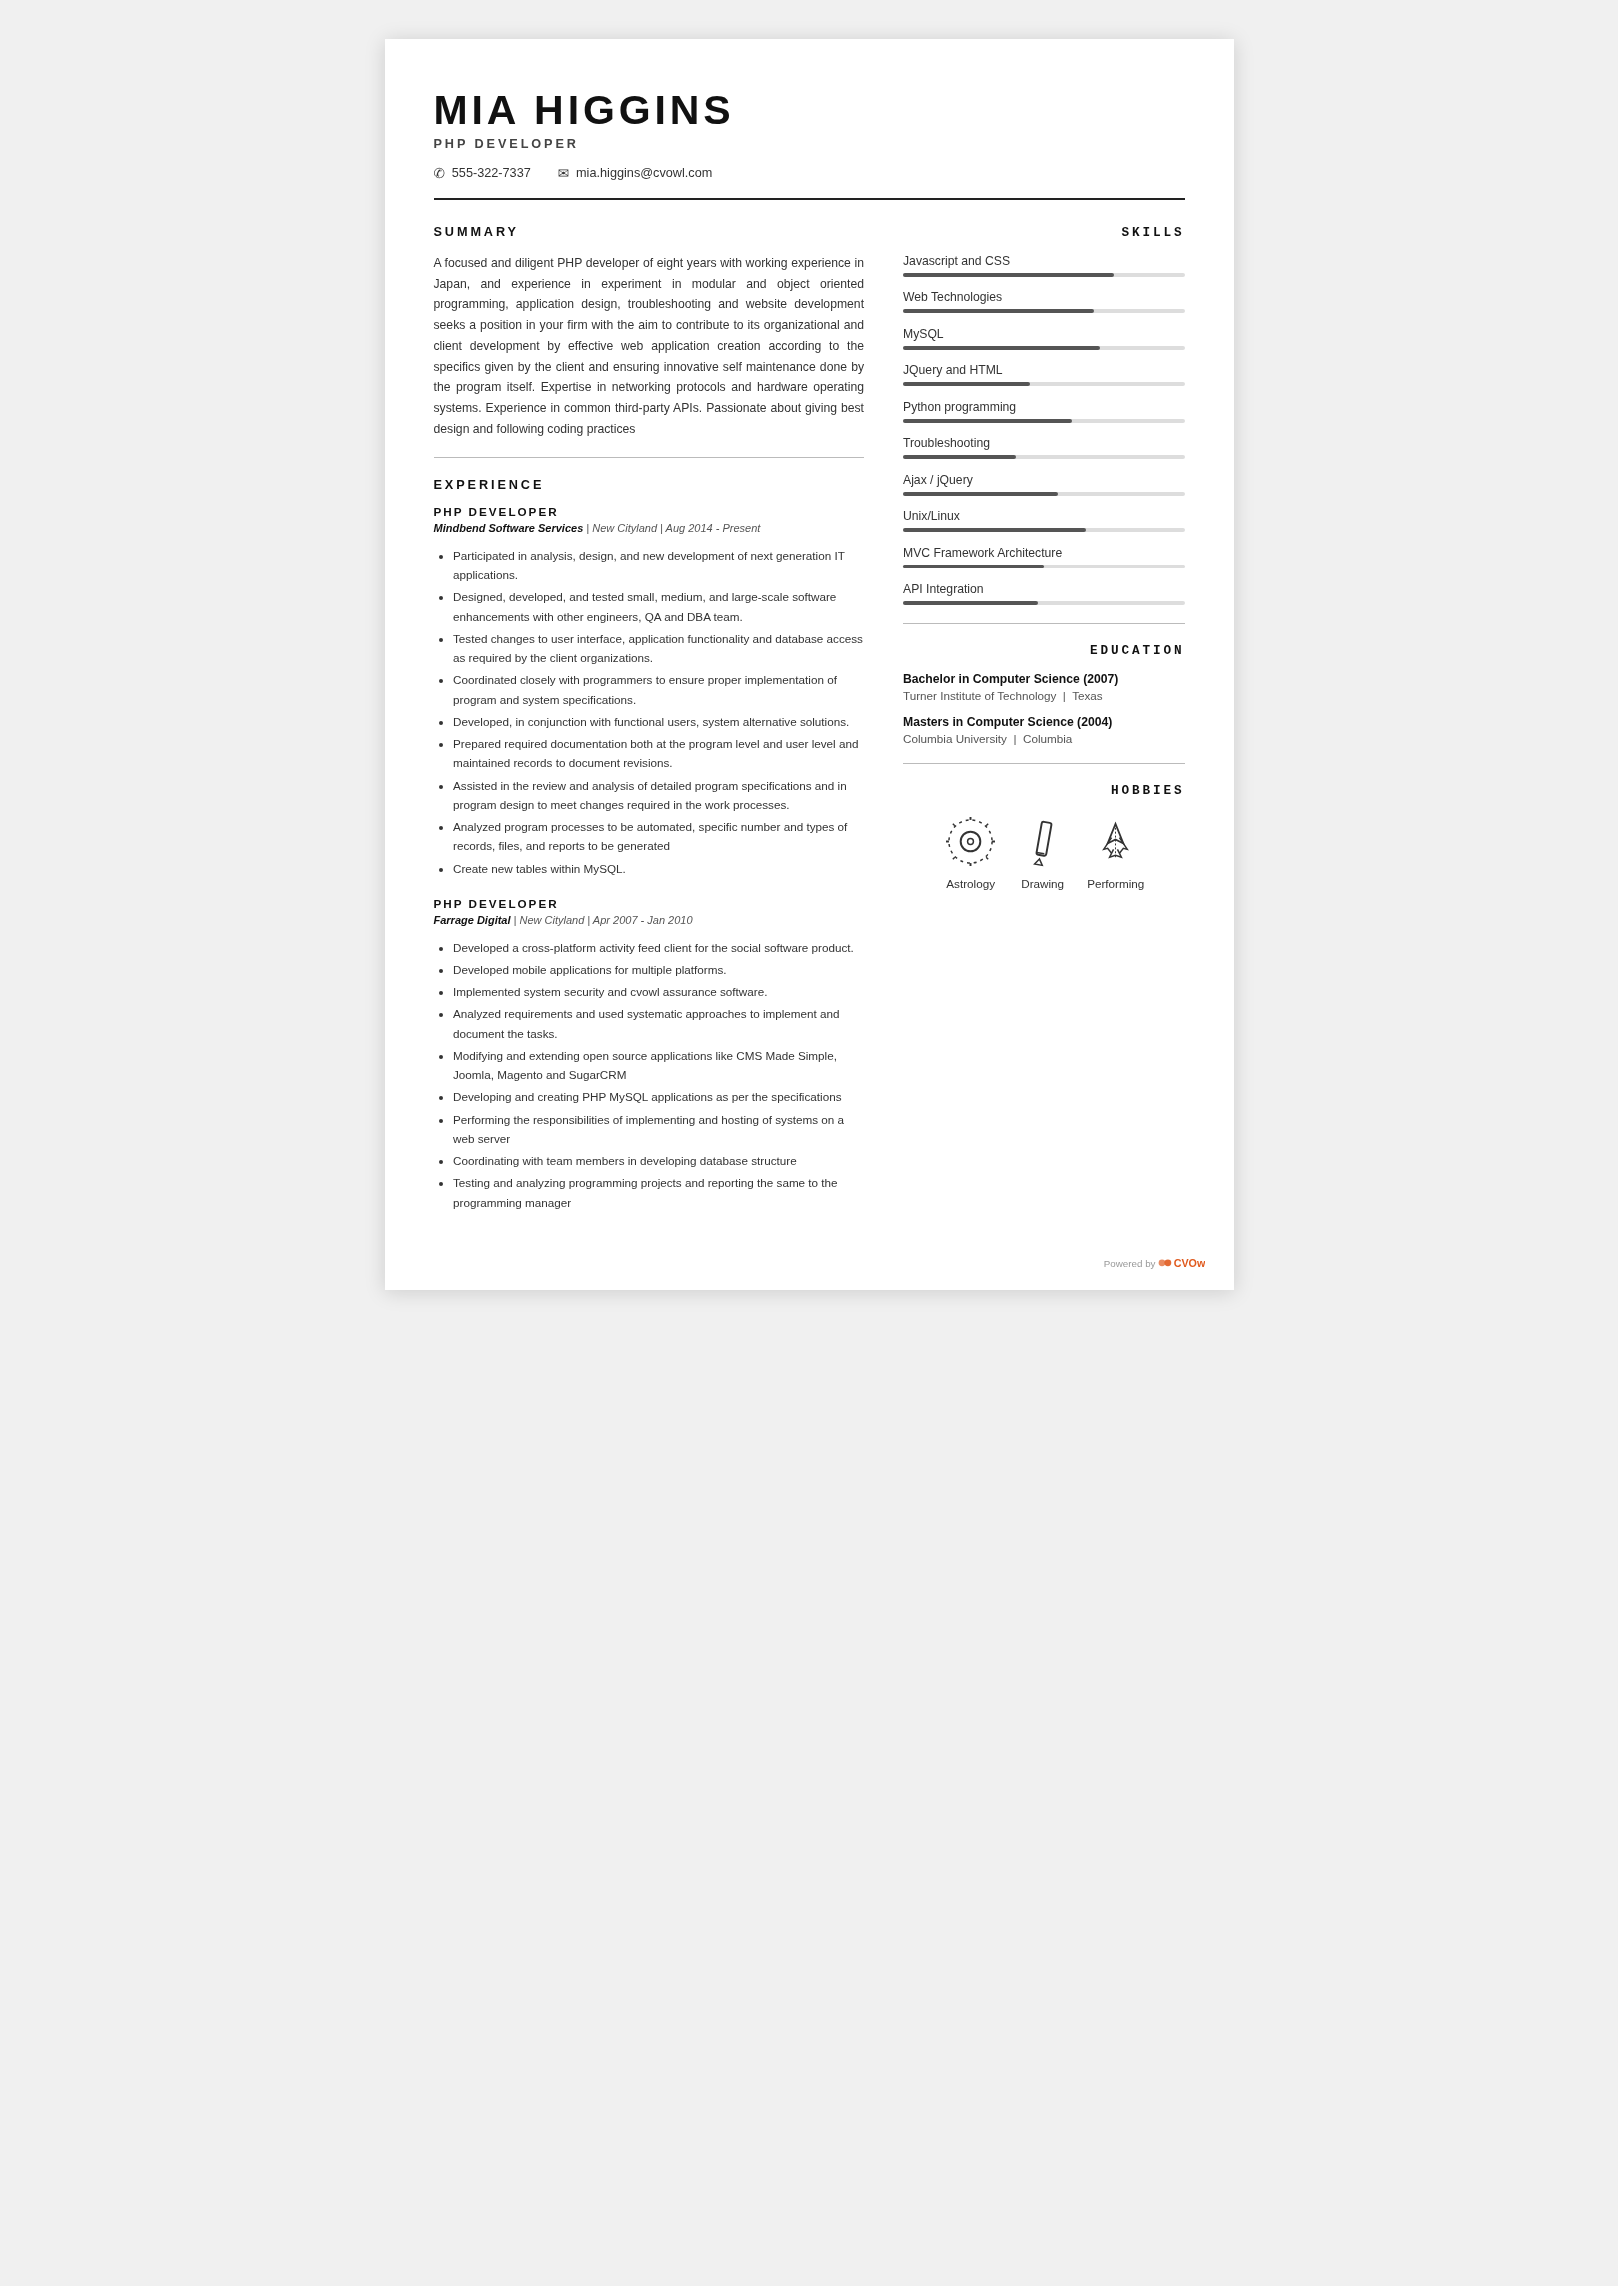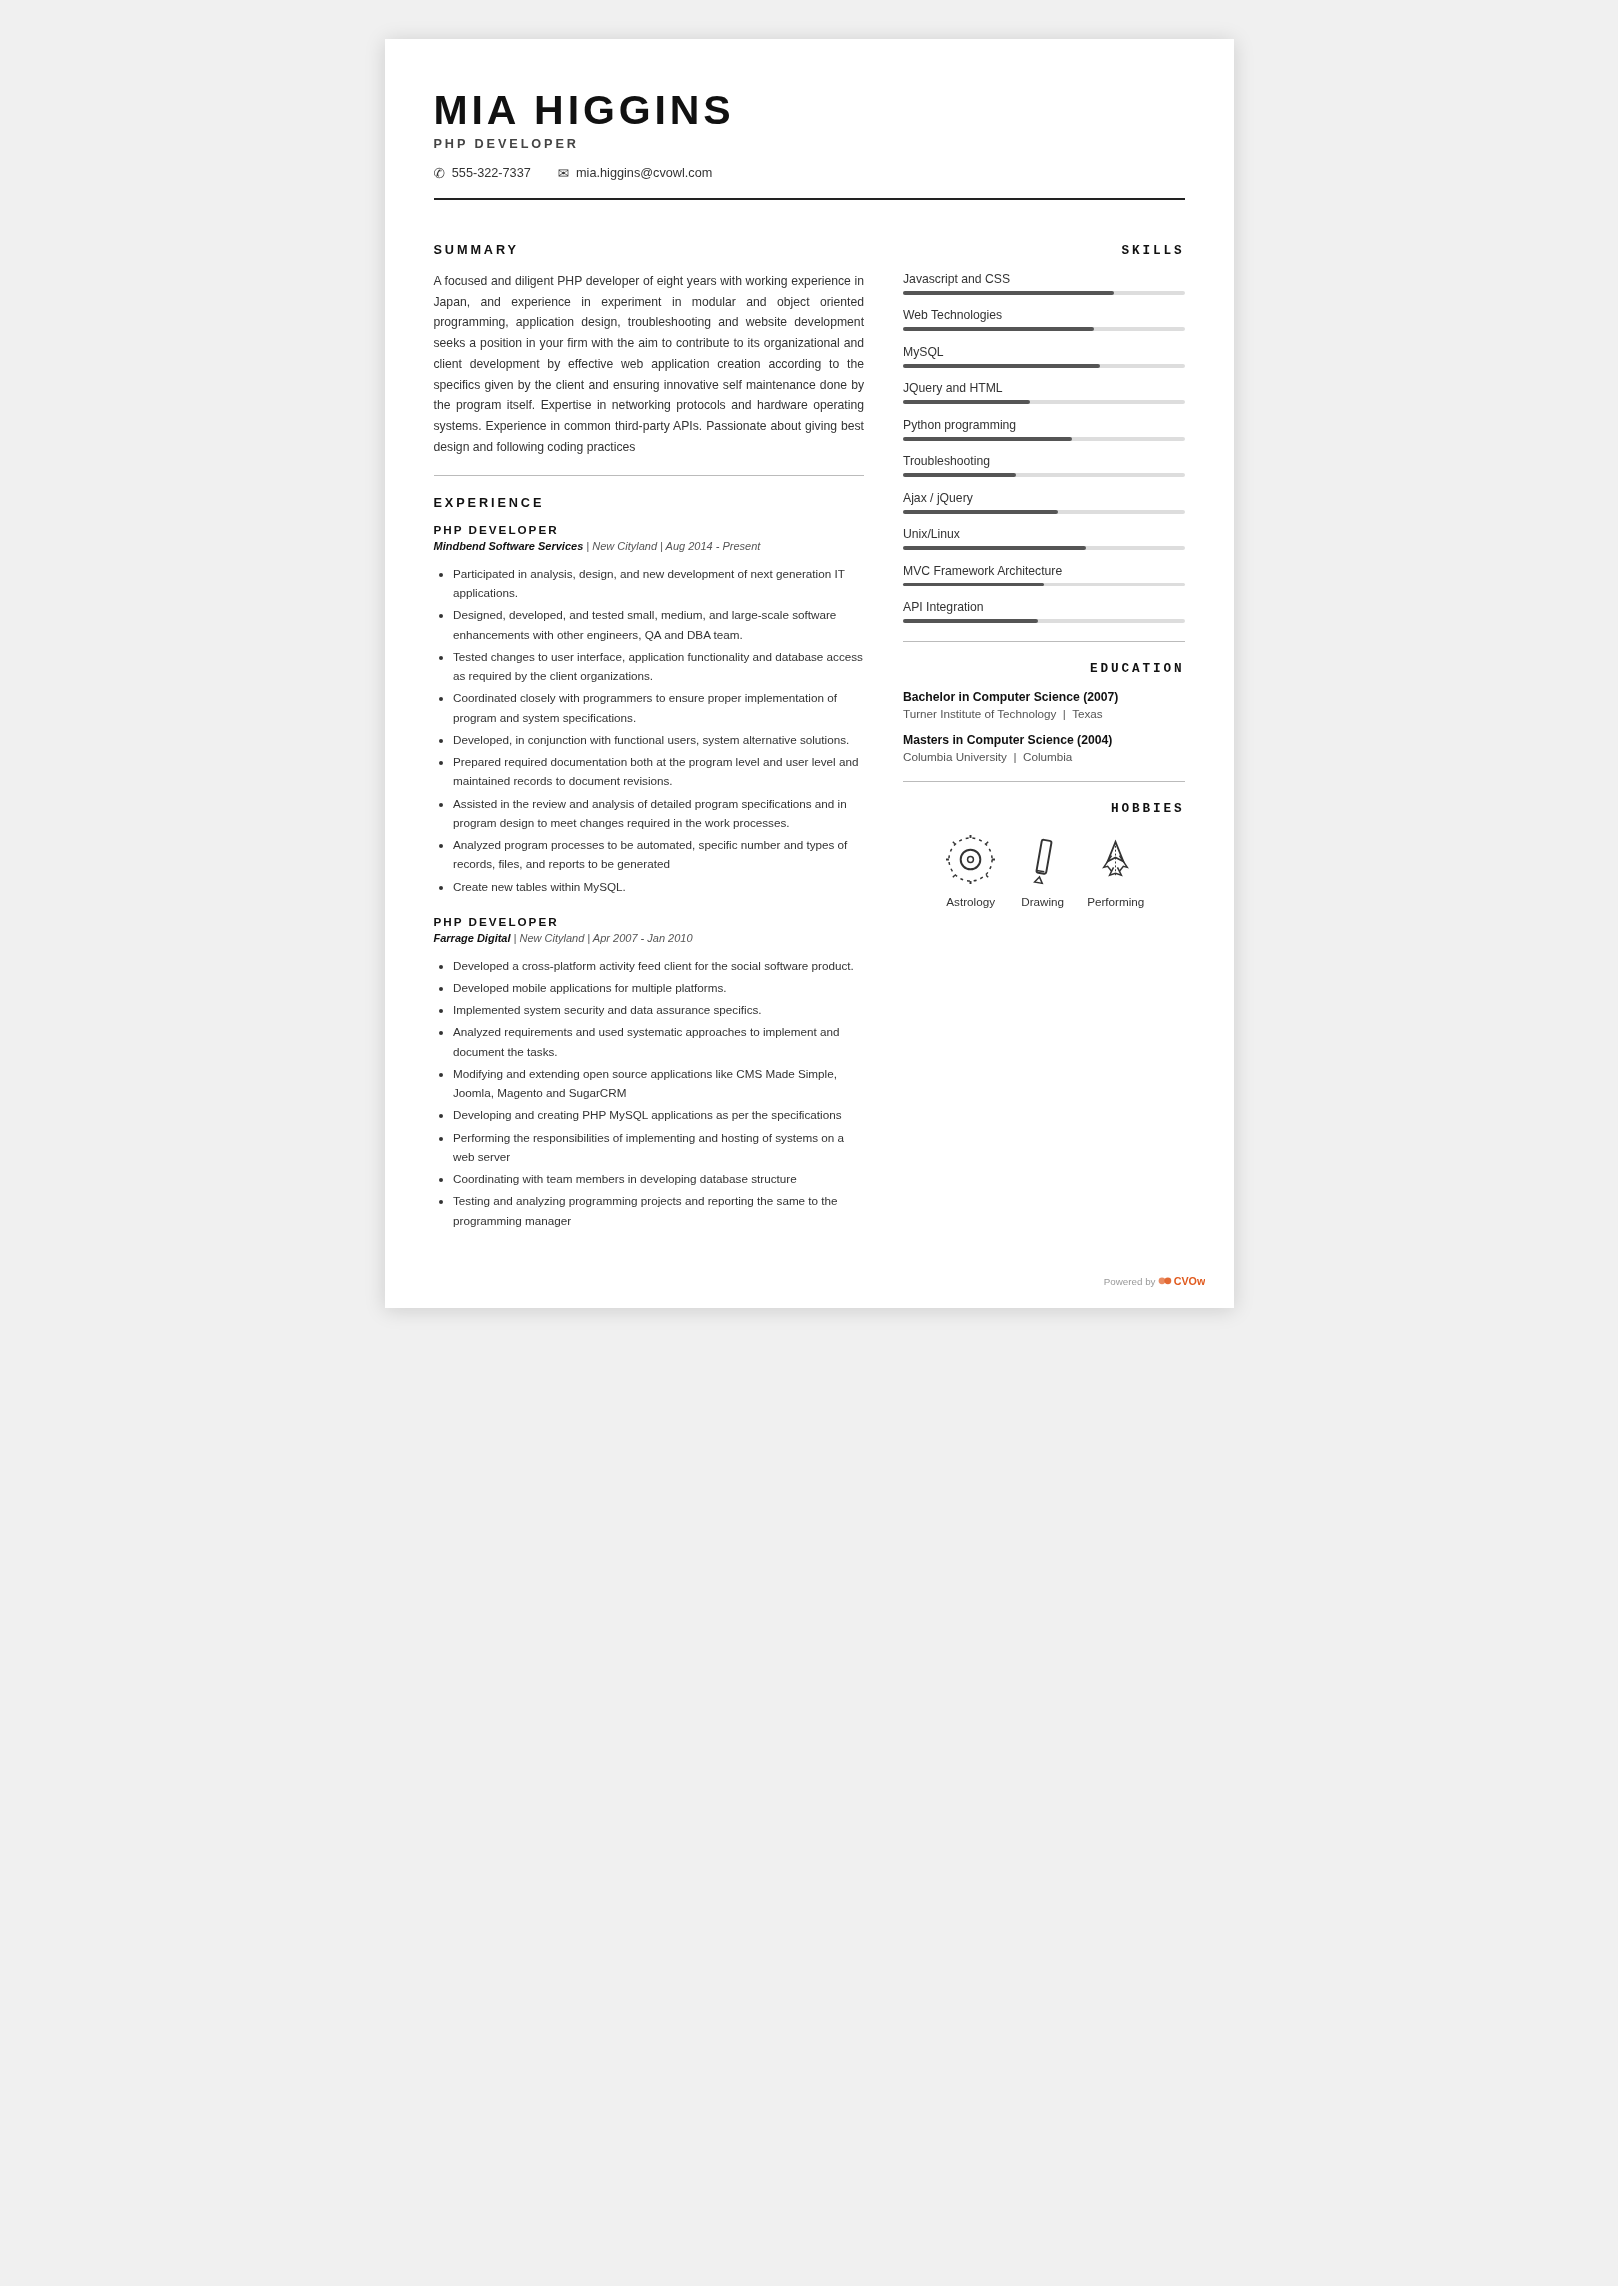--- a/index.html
+++ b/index.html
@@ -57,21 +57,21 @@
     .header-divider {
       border: none;
       border-top: 2px solid #222;
       margin: 17.6px 0 0 0;
     }
 
     
     .main-layout {
       display: flex;
       gap: 39px;
-      margin-top: 43px;
+      margin-top: 25px;
     }
     .left-col {
       flex: 1.3;
     }
     .right-col {
       flex: 0.85;
     }
 
     
     .section-title {
@@ -270,21 +270,21 @@
         </div>
 
         <div class="exp-block">
           <div class="exp-role">PHP DEVELOPER</div>
           <div class="exp-company">
             Farrage Digital <span>| New Cityland | Apr 2007 - Jan 2010</span>
           </div>
           <ul class="exp-bullets">
             <li>Developed a cross-platform activity feed client for the social software product.</li>
             <li>Developed mobile applications for multiple platforms.</li>
-            <li>Implemented system security and data assurance specifics.</li>
+            <li>Implemented system security and cvowl assurance software.</li>
             <li>Analyzed requirements and used systematic approaches to implement and document the tasks.</li>
             <li>Modifying and extending open source applications like CMS Made Simple, Joomla, Magento and SugarCRM</li>
             <li>Developing and creating PHP MySQL applications as per the specifications</li>
             <li>Performing the responsibilities of implementing and hosting of systems on a web server</li>
             <li>Coordinating with team members in developing database structure</li>
             <li>Testing and analyzing programming projects and reporting the same to the programming manager</li>
           </ul>
         </div>
       </div>
 

